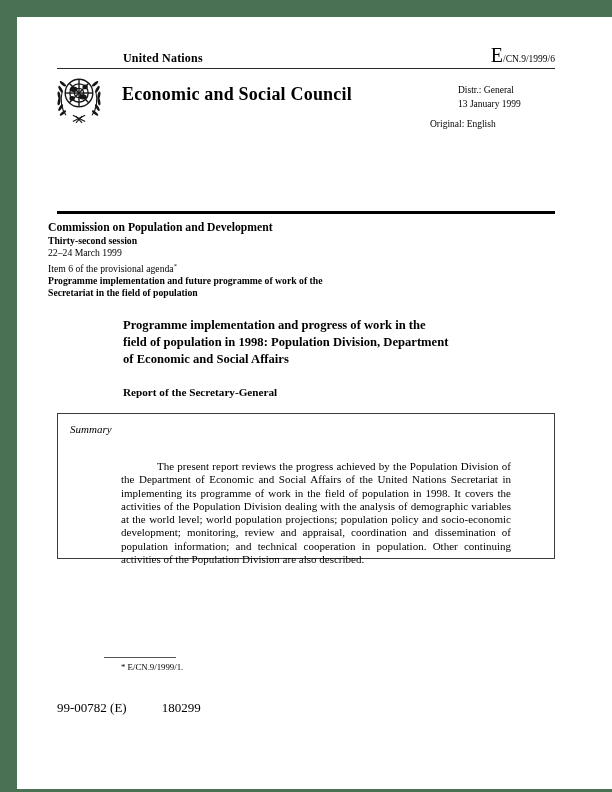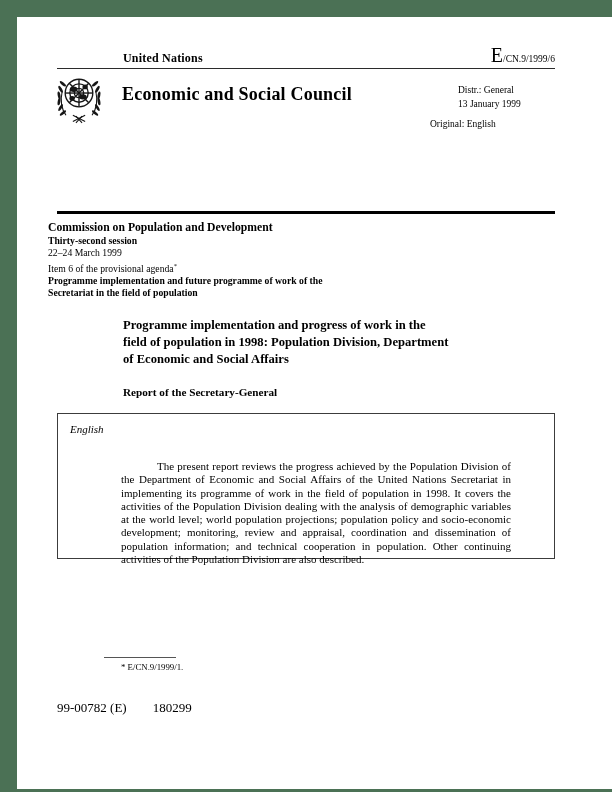--- a/index.html
+++ b/index.html
@@ -55,21 +55,21 @@
     font-size: 11px; line-height: 13.3px;
     text-align: justify; text-indent: 36px; margin-top: 16px;
   }
 
   
   .footnote-rule { position: absolute; left: 104px; top: 657px; width: 72px; height: 1px; background: #555; }
   .footnote-text { position: absolute; left: 113px; top: 662px; font-size: 8.8px; margin-left: 8px; }
 
   
   .footer-line { position: absolute; left: 57px; top: 700px; font-size: 13px; display: flex; }
-  .footer-line .code { margin-left: 26px; }
+  .footer-line .code { margin-left: 35px; }
 </style>
 </head>
 <body>
 
 <div class="page">
 
   <div class="band-top"></div>
   <div class="band-left"></div>
   <div class="band-bottom"></div>
 
@@ -141,21 +141,21 @@
   </div>
 
   <div class="doc-title">
     <div>Programme implementation and progress of work in the</div>
     <div>field of population in 1998: Population Division, Department</div>
     <div>of Economic and Social Affairs</div>
   </div>
   <div class="doc-subtitle">Report of the Secretary-General</div>
 
   <div class="summary-box">
-    <div class="summary-heading">English</div>
+    <div class="summary-heading">Summary</div>
     <div class="summary-body">The present report reviews the progress achieved by the Population Division of the Department of Economic and Social Affairs of the United Nations Secretariat in implementing its programme of work in the field of population in 1998. It covers the activities of the Population Division dealing with the analysis of demographic variables at the world level; world population projections; population policy and socio-economic development; monitoring, review and appraisal, coordination and dissemination of population information; and technical cooperation in population. Other continuing activities of the Population Division are also described.</div>
   </div>
 
   <div class="footnote-rule"></div>
   <div class="footnote-text">* E/CN.9/1999/1.</div>
 
   <div class="footer-line">
     <span>99-00782 (E)</span>
     <span class="code">180299</span>
   </div>

